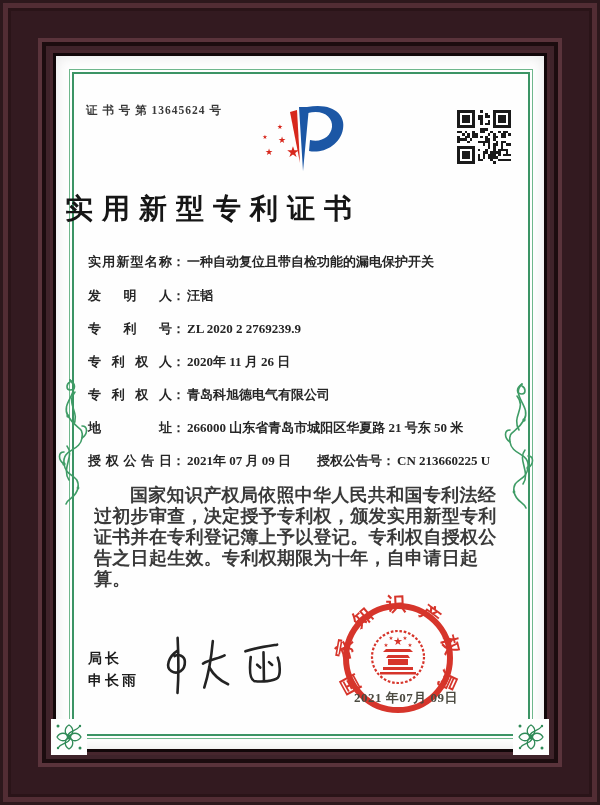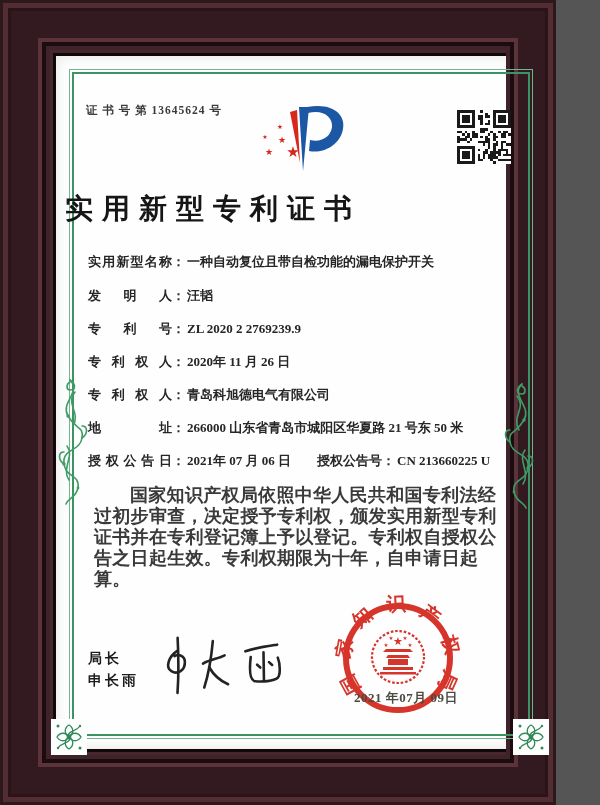--- a/index.html
+++ b/index.html
@@ -1,16 +1,16 @@
 <!DOCTYPE html>
 <html><head>
 <meta charset="utf-8">
 <style>
   html,body{margin:0;padding:0;background:#555;}
-  #stage{position:relative;width:556px;height:805px;overflow:hidden;
+  #stage{position:relative;width:600px;height:805px;overflow:hidden;
          background:linear-gradient(135deg,#3c2126 0%,#2a1317 55%,#1f0e12 100%);
          font-family:"Liberation Serif","DejaVu Serif",serif;}
   
   #bevel{position:absolute;inset:0;pointer-events:none;z-index:3;
     box-shadow:
       inset 0 0 0 3px rgba(0,0,0,.45),
       inset 0 0 0 8px #522d34,
       inset 0 0 0 11px #2a1418,
       inset 0 0 0 38px #331a20,
       inset 0 0 0 42px #5a333b,
@@ -280,21 +280,21 @@
   <div class="abs frow" style="top:353px">
     <span class="flabel">专利权人</span><span>：</span><span class="fval">2020年 11 月 26 日</span>
   </div>
   <div class="abs frow" style="top:386px">
     <span class="flabel">专利权人</span><span>：</span><span class="fval">青岛科旭德电气有限公司</span>
   </div>
   <div class="abs frow" style="top:419px">
     <span class="flabel">地址</span><span>：</span><span class="fval">266000 山东省青岛市城阳区华夏路 21 号东 50 米</span>
   </div>
   <div class="abs frow" style="top:452px">
-    <span class="flabel">授权公告日</span><span>：</span><span class="fval">2021年 07 月 06 日</span><span class="g2">授权公告号</span><span>：</span><span class="fval">CN 213660225 U</span>
+    <span class="flabel">授权公告日</span><span>：</span><span class="fval">2021年 07 月 09 日</span><span class="g2">授权公告号</span><span>：</span><span class="fval">CN 213660225 U</span>
   </div>
 
   <div id="paras" class="abs">
     <p>国家知识产权局依照中华人民共和国专利法经过初步审查，决定授予专利权，颁发实用新型专利证书并在专利登记簿上予以登记。专利权自授权公告之日起生效。专利权期限为十年，自申请日起算。</p>
   </div>
 
   <div id="director" class="abs">
     <div>局长</div>
     <div>申长雨</div>
   </div>

